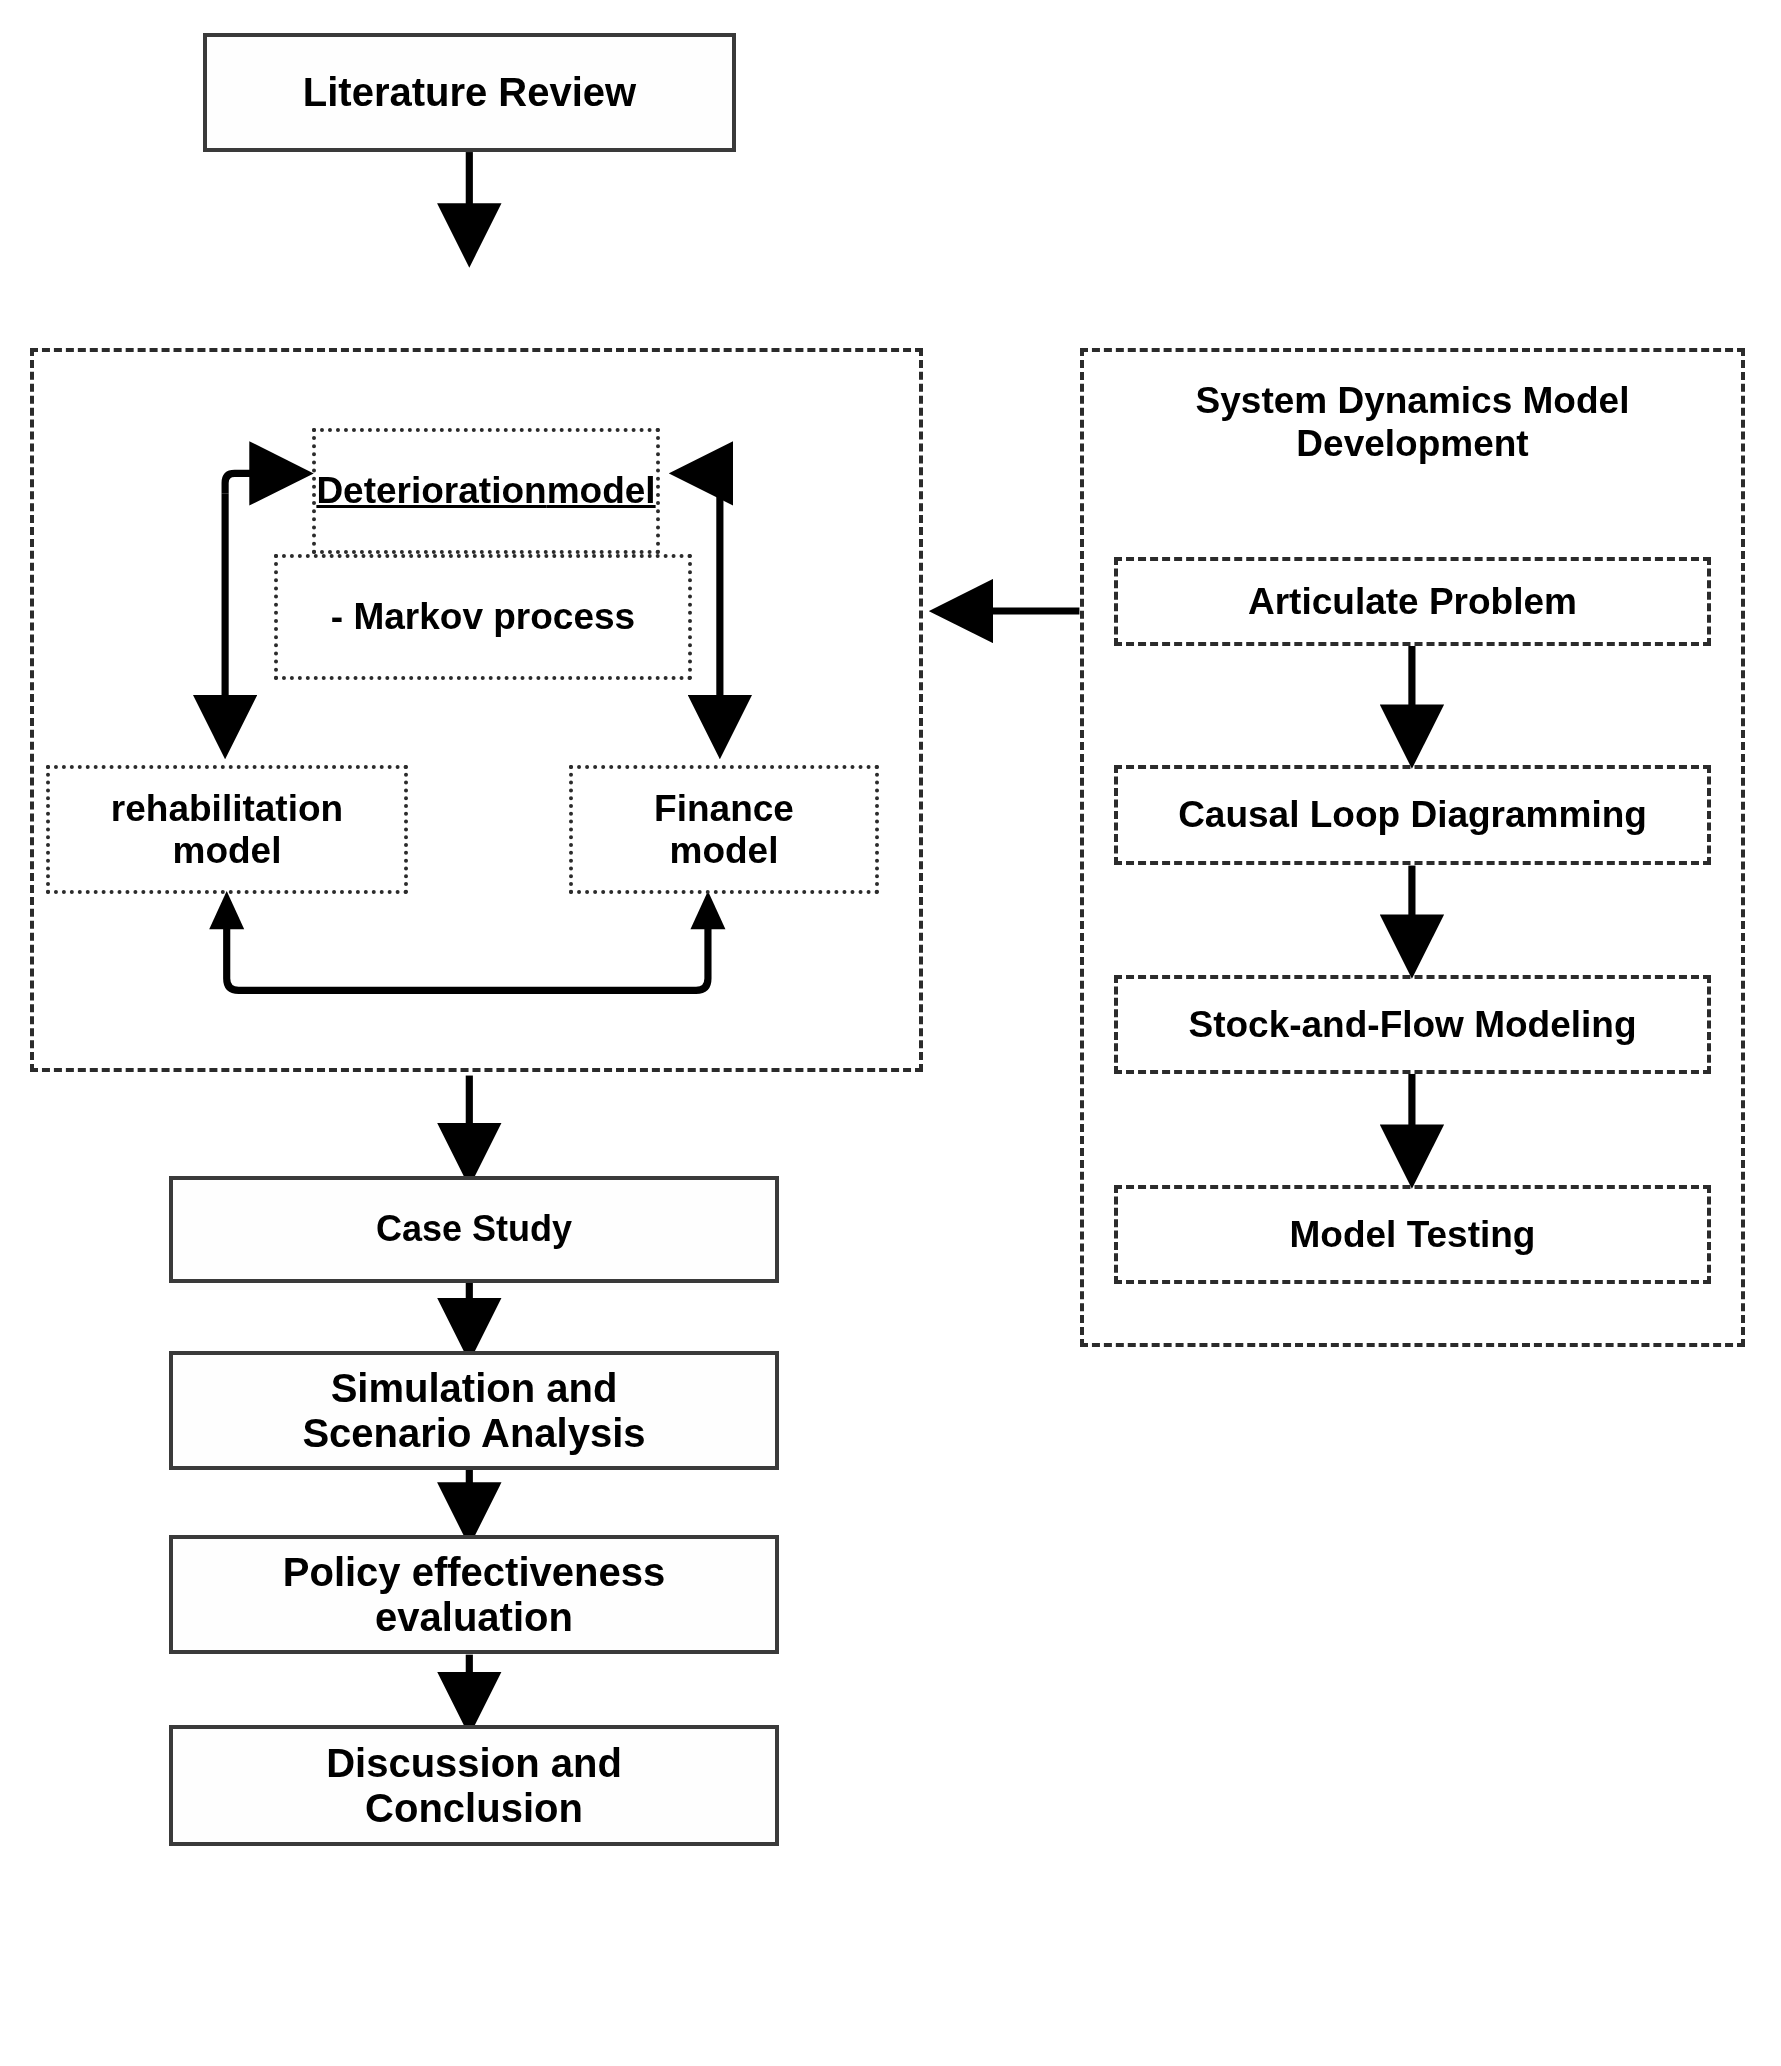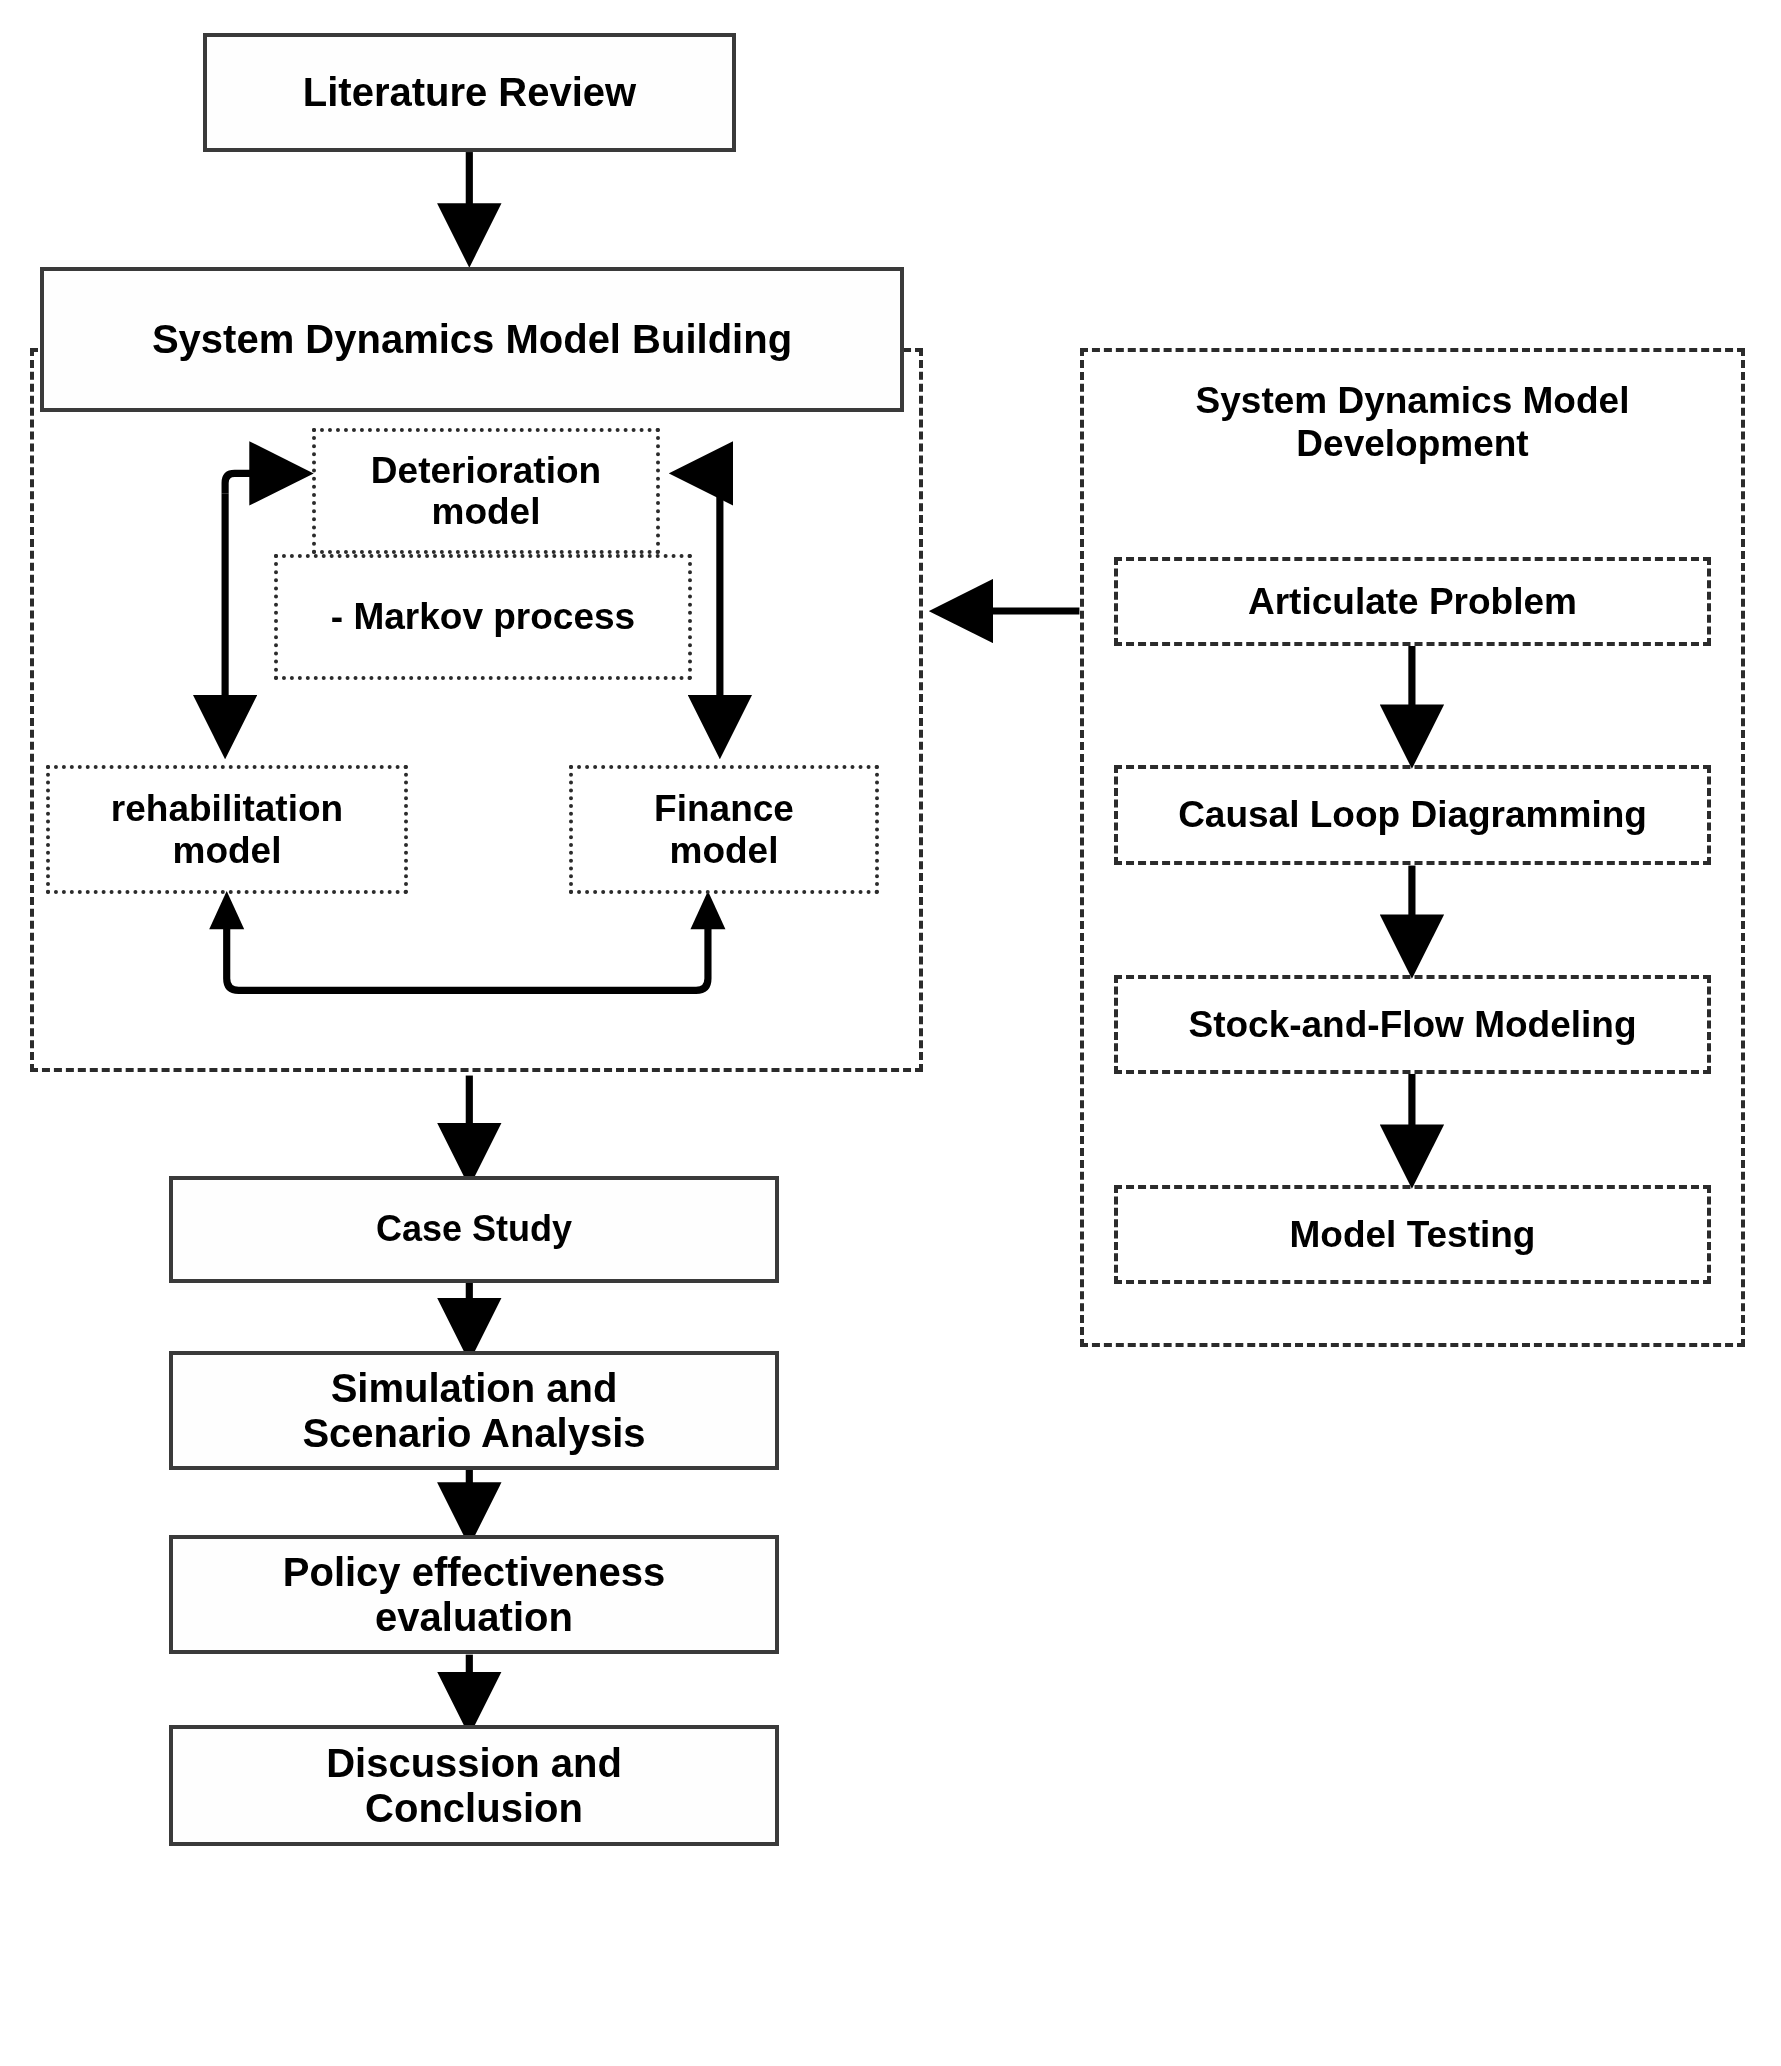--- a/index.html
+++ b/index.html
@@ -115,44 +115,41 @@
 
   <div class="group-label" style="left:1098px; top:380px; width:629px; font-size:37px;">
     <div>System Dynamics Model</div>
     <div>Development</div>
   </div>
 
   <div class="node solid-box" style="left:203px; top:33px; width:533px; height:119px; font-size:40px;">
     <span>Literature Review</span>
   </div>
 
-  <div class="node solid-box" style="left:40px; top:267px; width:864px; height:145px; font-size:40px; z-index:6;">
-    <span>System Dynamics Model Building</span>
-  </div>
 
   <div class="node solid-box" style="left:169px; top:1176px; width:610px; height:107px; font-size:36px;">
     <span>Case Study</span>
   </div>
 
   <div class="node solid-box" style="left:169px; top:1351px; width:610px; height:119px; font-size:40px; flex-direction:column;">
     <span>Simulation and</span>
     <span>Scenario Analysis</span>
   </div>
 
   <div class="node solid-box" style="left:169px; top:1535px; width:610px; height:119px; font-size:40px; flex-direction:column;">
     <span>Policy effectiveness</span>
     <span>evaluation</span>
   </div>
 
   <div class="node solid-box" style="left:169px; top:1725px; width:610px; height:121px; font-size:40px; flex-direction:column;">
     <span>Discussion and</span>
     <span>Conclusion</span>
   </div>
 
-  <div class="node dotted-box" style="left:312px; top:428px; width:348px; height:126px; font-size:37px; flex-direction:column;">
+  <div class="node dotted-box" style="left:312px; top:428px; width:348px; height:126px; font-size:37px; flex-direction:row;text-decoration:underline;">
     <span>Deterioration</span>
     <span>model</span>
   </div>
 
   <div class="node dotted-box" style="left:274px; top:554px; width:418px; height:126px; font-size:37px;">
     <span>- Markov process</span>
   </div>
 
   <div class="node dotted-box" style="left:46px; top:765px; width:362px; height:129px; font-size:37px; flex-direction:column;">
     <span>rehabilitation</span>

